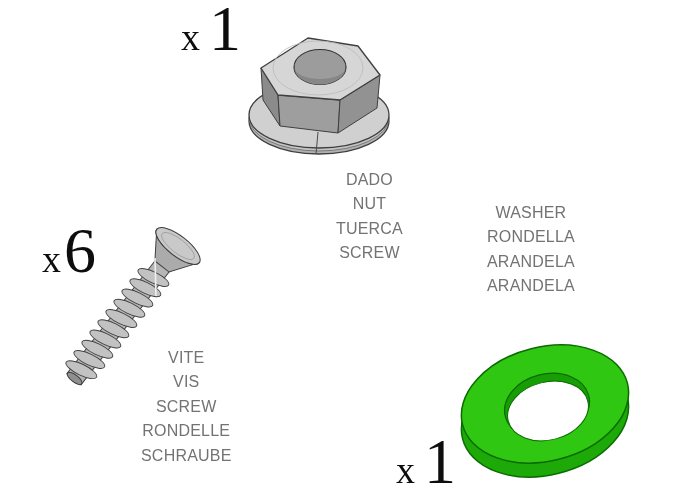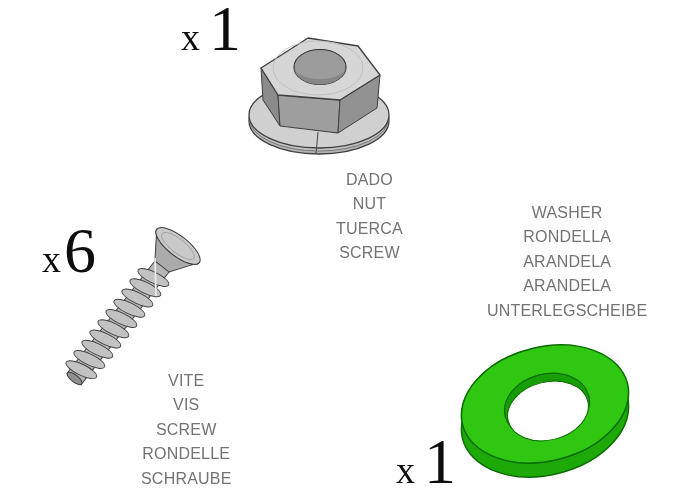--- a/index.html
+++ b/index.html
@@ -104,34 +104,33 @@
 
       <path d="M 105,26 L 123,52 L 141,52 L 159,26 A 27 10 0 0 1 105,26 Z" fill="#ababab"></path>
 
       <ellipse cx="132" cy="26" rx="27" ry="10" fill="#c9c9c9"></ellipse>
       <ellipse cx="132" cy="26" rx="20" ry="7" fill="none" stroke="#9b9b9b" stroke-width="0.8"></ellipse>
     </g>
 
     <line x1="109" y1="38" x2="110" y2="76" stroke="#efefef" stroke-width="1.6"></line>
   </svg>
 
-  <div class="names" style="left:141px;top:346px;margin-top:23px;">
+  <div class="names" style="left:141px;top:346px;">
     <div>VITE</div>
     <div>VIS</div>
     <div>SCREW</div>
     <div>RONDELLE</div>
     <div>SCHRAUBE</div>
   </div>
 
   <div class="names" style="left:487px;top:201px;">
     <div>WASHER</div>
     <div>RONDELLA</div>
     <div>ARANDELA</div>
     <div>ARANDELA</div>
-    <div>UNTERLEGSCHEIBE</div>
   </div>
 
   <svg style="left:454px;top:340px;" width="182" height="152" viewBox="0 0 182 152">
 
     <ellipse cx="91" cy="78" rx="85" ry="57" transform="rotate(-14 91 78)" fill="#1daa09" stroke="#0a6b00" stroke-width="1.5"></ellipse>
 
     <ellipse cx="91" cy="64" rx="85" ry="57" transform="rotate(-14 91 64)" fill="#2fc711" stroke="#0a6b00" stroke-width="1.5"></ellipse>
 
     <ellipse cx="93" cy="66" rx="43" ry="32" transform="rotate(-14 93 66)" fill="#179e05" stroke="#0a6b00" stroke-width="1.2"></ellipse>
 

